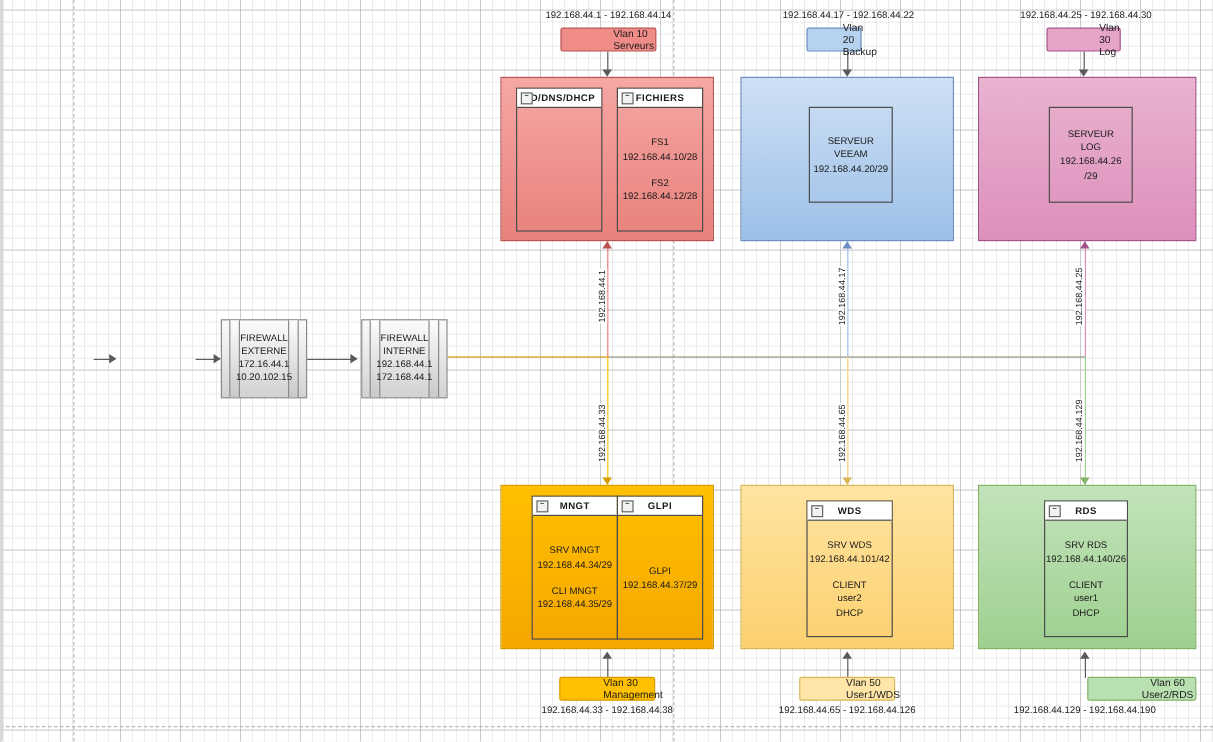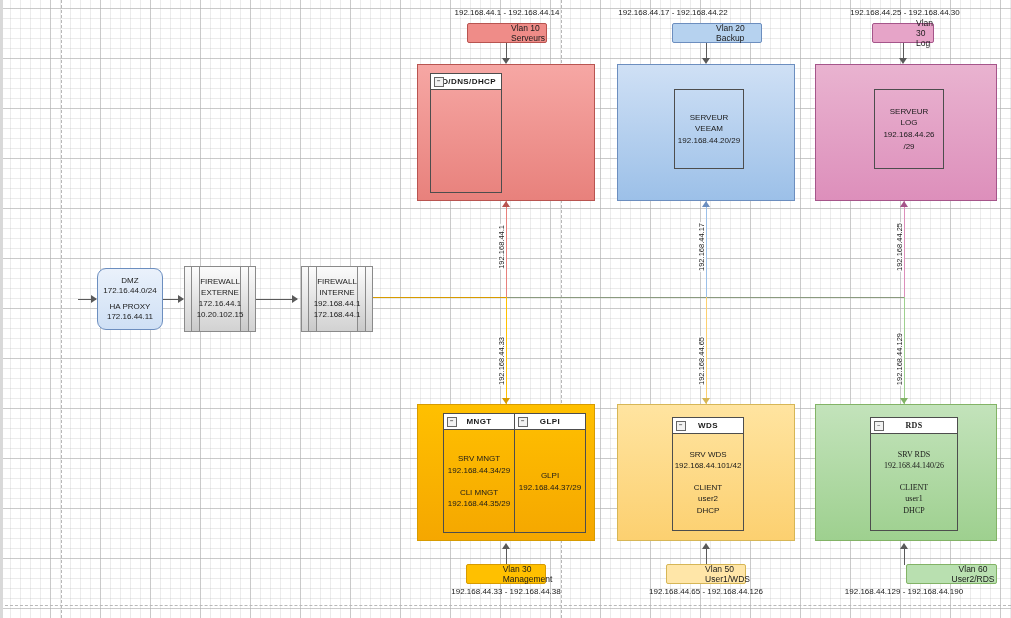--- a/index.html
+++ b/index.html
@@ -96,24 +96,40 @@
   <div class="arrow a-down" style="left:502px;top:58px;"></div>
 
   <div class="node vlan-box" style="left:417px;top:64px;width:178px;height:137px;border-color:#b85450;
        background:linear-gradient(180deg,#f6a7a4 0%,#e8817c 100%);">
     <div class="inner-group" style="left:12px;top:8px;width:72px;height:120px;">
       <div class="grp-header">
         <span class="collapse">−</span>
         <span>AD/DNS/DHCP</span>
       </div>
     </div>
-  </div>
-
-  <div class="range-label node" style="left:584px;top:8px;width:178px;">192.168.44.17 - 192.168.44.22</div>
-  <div class="node vlan-badge" style="left:672px;top:23px;width:90px;background:#b6d2ef;border-color:#6c8ebf;color:#1a1a1a;">Vlan 20 Backup</div>
+    <div class="inner-group" style="left:96px;top:8px;width:72px;height:120px;">
+      <div class="grp-header">
+        <span class="collapse">−</span>
+        <span>FICHIERS</span>
+      </div>
+      <div class="grp-body">
+        <div class="blk">
+          <div>FS1</div>
+          <div>192.168.44.10/28</div>
+        </div>
+        <div class="blk">
+          <div>FS2</div>
+          <div>192.168.44.12/28</div>
+        </div>
+      </div>
+    </div>
+  </div>
+
+  <div class="range-label node" style="left:618px;top:8px;width:178px;">192.168.44.17 - 192.168.44.22</div>
+  <div class="node vlan-badge" style="left:672px;top:23px;width:46px;background:#b6d2ef;border-color:#6c8ebf;color:#1a1a1a;">Vlan 20 Backup</div>
   <div class="line vline" style="left:706px;top:43px;height:18px;border-left:1px solid #5a5a5a;"></div>
   <div class="arrow a-down" style="left:702px;top:58px;"></div>
 
   <div class="node vlan-box" style="left:617px;top:64px;width:178px;height:137px;border-color:#6c8ebf;
        background:linear-gradient(180deg,#cfe0f5 0%,#9cc0e8 100%);">
     <div class="inner-plain" style="left:56px;top:24px;width:70px;height:80px;">
       <div>SERVEUR</div>
       <div>VEEAM</div>
       <div>192.168.44.20/29</div>
     </div>
@@ -130,27 +146,20 @@
       <div>SERVEUR</div>
       <div>LOG</div>
       <div>192.168.44.26</div>
       <div>/29</div>
     </div>
   </div>
 
   <div class="line hline" style="left:78px;top:299px;width:18px;border-top:1px solid #5a5a5a;"></div>
   <div class="arrow a-right" style="left:91px;top:295px;"></div>
 
-  <div class="node dmz ctext" style="left:97px;top:268px;width:66px;height:62px;">
-    <div>DMZ</div>
-    <div>172.16.44.0/24</div>
-    <div style="height:6px"></div>
-    <div>HA PROXY</div>
-    <div>172.16.44.11</div>
-  </div>
   <div class="line hline" style="left:163px;top:299px;width:20px;border-top:1px solid #5a5a5a;"></div>
   <div class="arrow a-right" style="left:178px;top:295px;"></div>
 
   <div class="fw" style="left:184px;top:266px;width:72px;height:66px;">
     <div class="bar l"></div>
     <div class="bar r"></div>
     <div class="txt">
       <div>FIREWALL</div>
       <div>EXTERNE</div>
       <div>172.16.44.1</div>
@@ -254,21 +263,21 @@
       </div>
     </div>
   </div>
   <div class="line vline" style="left:706px;top:548px;height:17px;border-left:1px solid #5a5a5a;"></div>
   <div class="arrow a-up" style="left:702px;top:543px;"></div>
   <div class="node vlan-badge" style="left:666px;top:564px;width:80px;background:#ffe6a8;border-color:#d6b656;color:#1a1a1a;">Vlan 50 User1/WDS</div>
   <div class="range-label node" style="left:617px;top:587px;width:178px;">192.168.44.65 - 192.168.44.126</div>
 
   <div class="node vlan-box" style="left:815px;top:404px;width:182px;height:137px;border-color:#82b366;
        background:linear-gradient(180deg,#c3e3bb 0%,#9ed08f 100%);">
-    <div class="inner-group" style="left:54px;top:12px;width:88px;height:114px;font-family:Liberation Serif, serif;">
+    <div class="inner-group" style="left:54px;top:12px;width:70px;height:114px;">
       <div class="grp-header">
         <span class="collapse">−</span>
         <span>RDS</span>
       </div>
       <div class="grp-body">
         <div class="blk">
           <div>SRV RDS</div>
           <div>192.168.44.140/26</div>
         </div>
         <div class="blk">

